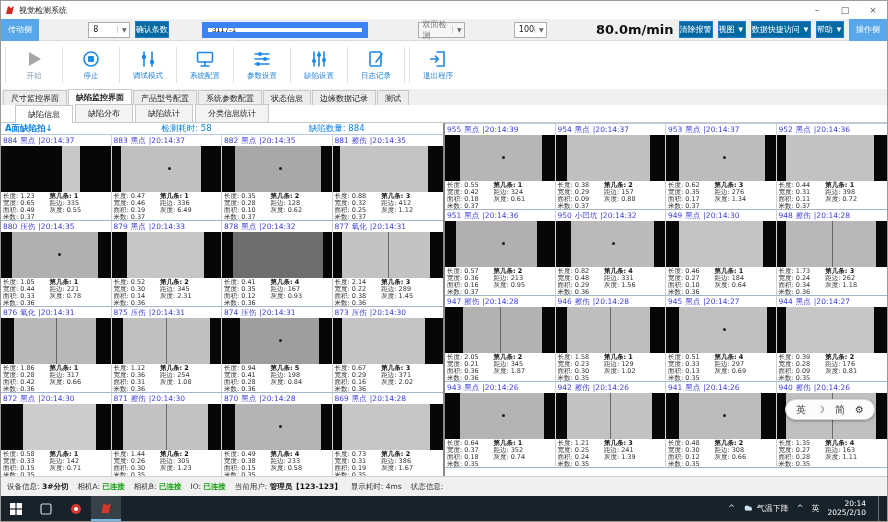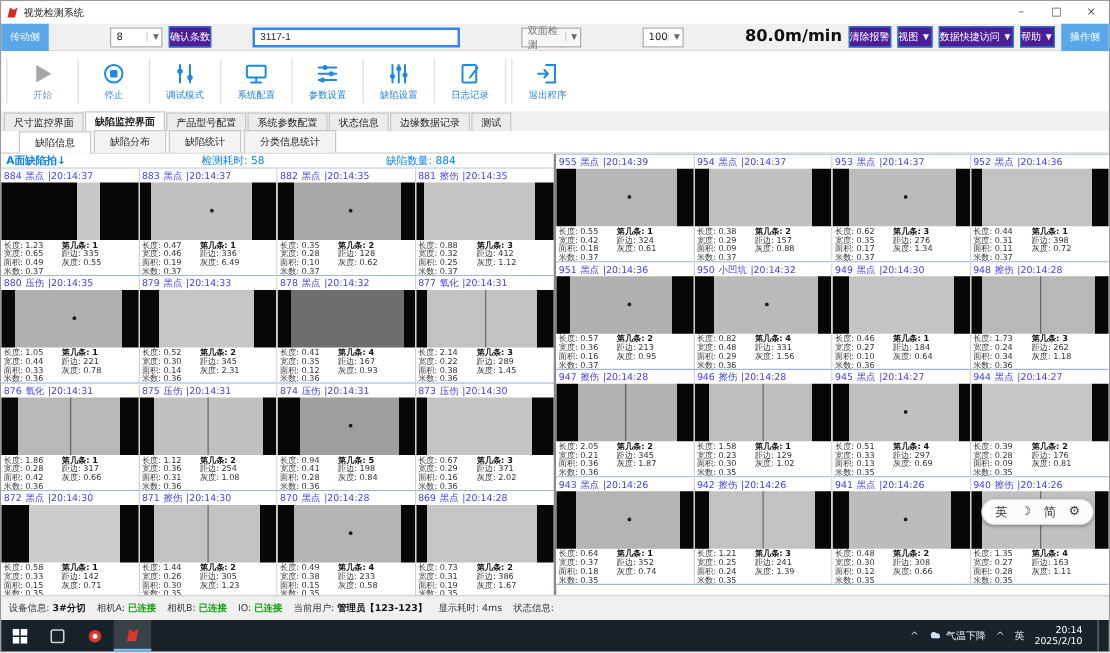--- a/index.html
+++ b/index.html
@@ -14,22 +14,22 @@
   .win-controls { margin-left:auto; display:flex; }
   .win-btn { width:28px; height:18px; font-size:9px; color:#555; display:flex; align-items:center; justify-content:center; cursor:default; }
 
   
   .toolbar1 { height:22px; background:#f0f0f0; display:flex; align-items:center; gap:5px; padding-right:0; flex:0 0 auto; border-bottom:1px solid #dcdcdc; }
   .side-tag { height:22px; padding:0 7px; background:#58a7e9; color:#fff; font-size:8px; display:flex; align-items:center; flex:0 0 auto; }
   .tb-label { font-size:8px; color:#222; font-weight:bold; margin-left:4px; white-space:nowrap;margin-top:37px; }
   .combo { background:#fff; border:1px solid #adadad; height:16px; font-size:8px; color:#222; display:flex; align-items:center; padding:0 2px 0 4px; }
   .combo .arrow { margin-left:auto; font-size:6px; color:#666; padding-left:4px; border-left:1px solid #d0d0d0; }
   .combo.gray { color:#777; background:#f6f6f6; }
-  .tb-btn { background:#4c1d95; border:1px solid #1a7fd4; color:#fff; height:17px; font-size:8px; padding:0 0; display:flex; align-items:center; white-space:nowrap; }
-  .tb-input { background:#fff; border:2px solid #3b82f6; height:16px; font-size:8px; color:#222; padding:0 4px; width:230px; }
+  .tb-btn { background:#0369a1; border:1px solid #1a7fd4; color:#fff; height:17px; font-size:8px; padding:0 0; display:flex; align-items:center; white-space:nowrap; }
+  .tb-input { background:#fff; border:6px solid #3b82f6; height:16px; font-size:8px; color:#222; padding:0 4px; width:230px; }
   .speed-val { font-size:13px; font-weight:bold; color:#111; white-space:nowrap; }
 
   
   .toolbar2 { height:48px; background:#fff; display:flex; align-items:stretch; padding-left:2px; flex:0 0 auto; }
   .action { width:52px; display:flex; flex-direction:column; align-items:center; justify-content:center; gap:2px; color:var(--icon-blue,#1e88e5); }
   .action .ic { width:20px; height:20px; }
   .action .ic svg { width:20px; height:20px; display:block; }
   .action .lbl { font-size:7.5px; color:#1b7fd6; white-space:nowrap; }
   .action.disabled { color:#a6a6a6; }
   .action.disabled .lbl { color:#7d97ad; }

